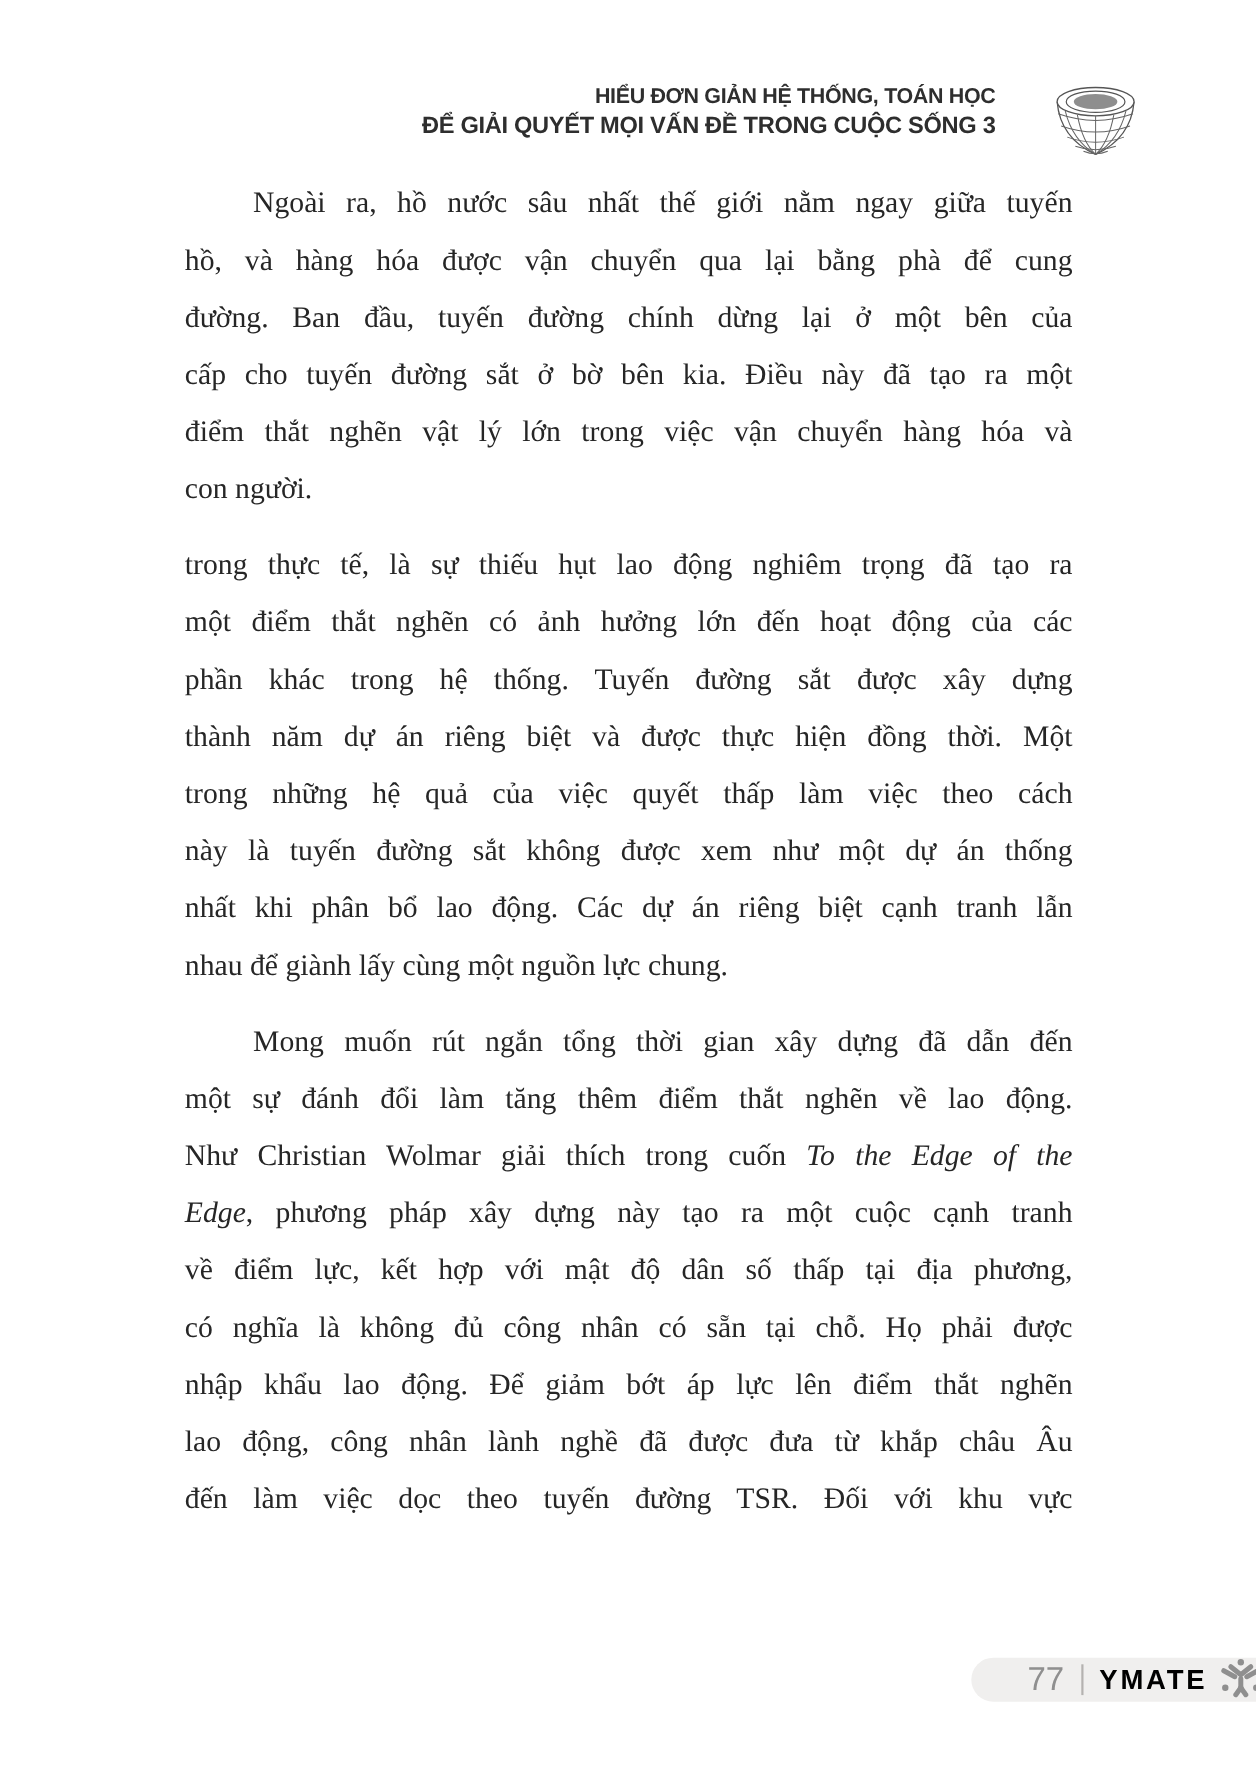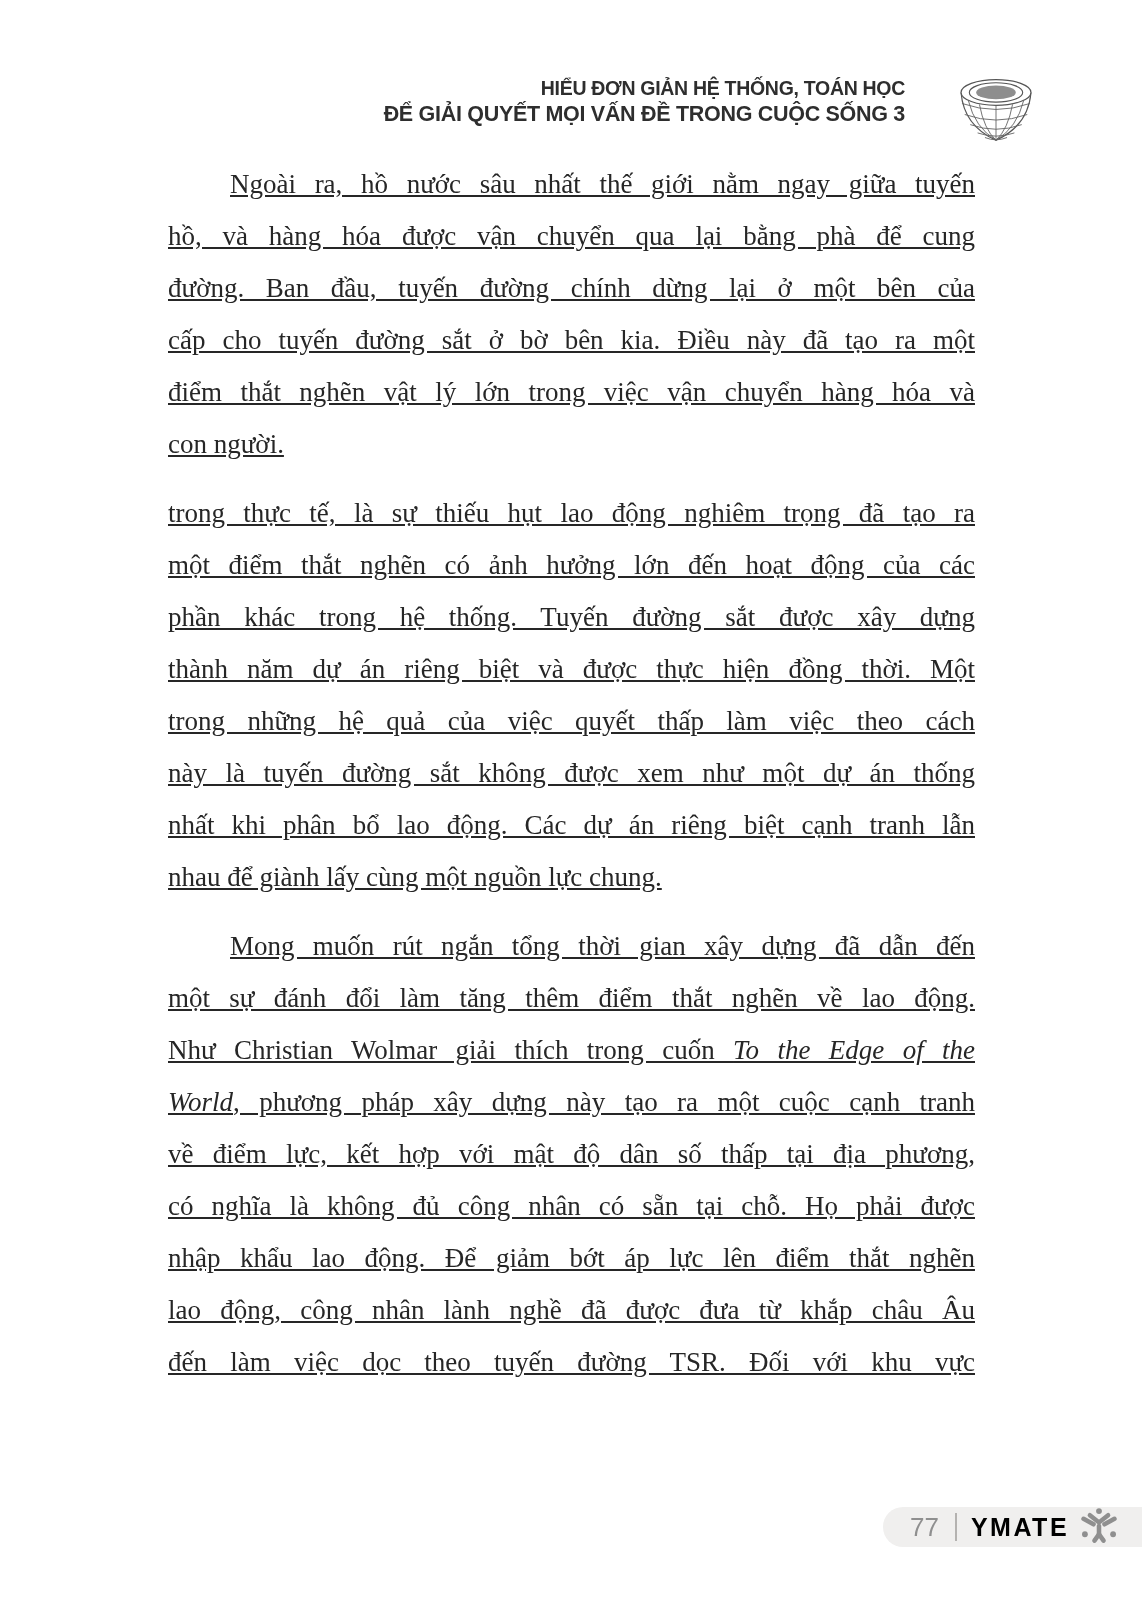--- a/index.html
+++ b/index.html
@@ -31,21 +31,21 @@
     width:92px; height:74px;
   }
 
   
   .body-text {
     position:absolute;
     top:158px; left:168px;
     width:807px;
     color:#262626;
   }
-  .paragraph { margin:0 0 17px 0;text-decoration:underline; }
+  .paragraph { margin:0 0 17px 0; }
   .paragraph .line {
     font-size:27px;
     line-height:52px;
     text-align:justify;
     text-align-last:justify;
     white-space:normal;
   }
   .paragraph .line.first { text-indent:62px; }
   .paragraph .line.end { text-align-last:left; }
   .italic { font-style:italic; }
@@ -58,23 +58,24 @@
     background:#f0efee;
     border-radius:22px;
     display:flex;
     align-items:center;
     padding-left:27px;
     box-sizing:border-box;
     font-family:"Liberation Sans", sans-serif;
     color:#8f8f8f;
   }
   .page-number {
-    font-size:26px;
+    font-size:30px;
     font-weight:400;
     color:#8f8f8f;
+    margin-left:24px;
   }
   .footer-divider {
     width:2px; height:28px;
     background:#b4b2b0;
     margin:0 14px 0 16px;
   }
   .brand-name {
     font-size:25px;
     font-weight:700;
     letter-spacing:2.5px;
@@ -130,21 +131,21 @@
         <div class="line"><span>thành năm dự án riêng biệt và được thực hiện đồng thời. Một</span></div>
         <div class="line"><span>trong những hệ quả của việc quyết thấp làm việc theo cách</span></div>
         <div class="line"><span>này là tuyến đường sắt không được xem như một dự án thống</span></div>
         <div class="line"><span>nhất khi phân bổ lao động. Các dự án riêng biệt cạnh tranh lẫn</span></div>
         <div class="line end"><span>nhau để giành lấy cùng một nguồn lực chung.</span></div>
       </div>
       <div class="paragraph">
         <div class="line first"><span>Mong muốn rút ngắn tổng thời gian xây dựng đã dẫn đến</span></div>
         <div class="line"><span>một sự đánh đổi làm tăng thêm điểm thắt nghẽn về lao động.</span></div>
         <div class="line"><span>Như Christian Wolmar giải thích trong cuốn </span><span class="italic">To the Edge of the</span></div>
-        <div class="line"><span class="italic">World</span><span>, phương pháp xây dựng này tạo ra một cuộc cạnh tranh</span></div>
+        <div class="line"><span class="italic">Edge</span><span>, phương pháp xây dựng này tạo ra một cuộc cạnh tranh</span></div>
         <div class="line"><span>về điểm lực, kết hợp với mật độ dân số thấp tại địa phương,</span></div>
         <div class="line"><span>có nghĩa là không đủ công nhân có sẵn tại chỗ. Họ phải được</span></div>
         <div class="line"><span>nhập khẩu lao động. Để giảm bớt áp lực lên điểm thắt nghẽn</span></div>
         <div class="line"><span>lao động, công nhân lành nghề đã được đưa từ khắp châu Âu</span></div>
         <div class="line"><span>đến làm việc dọc theo tuyến đường TSR. Đối với khu vực</span></div>
       </div>
     </div>
 
   <div class="footer-pill">
     <span class="page-number">77</span>

